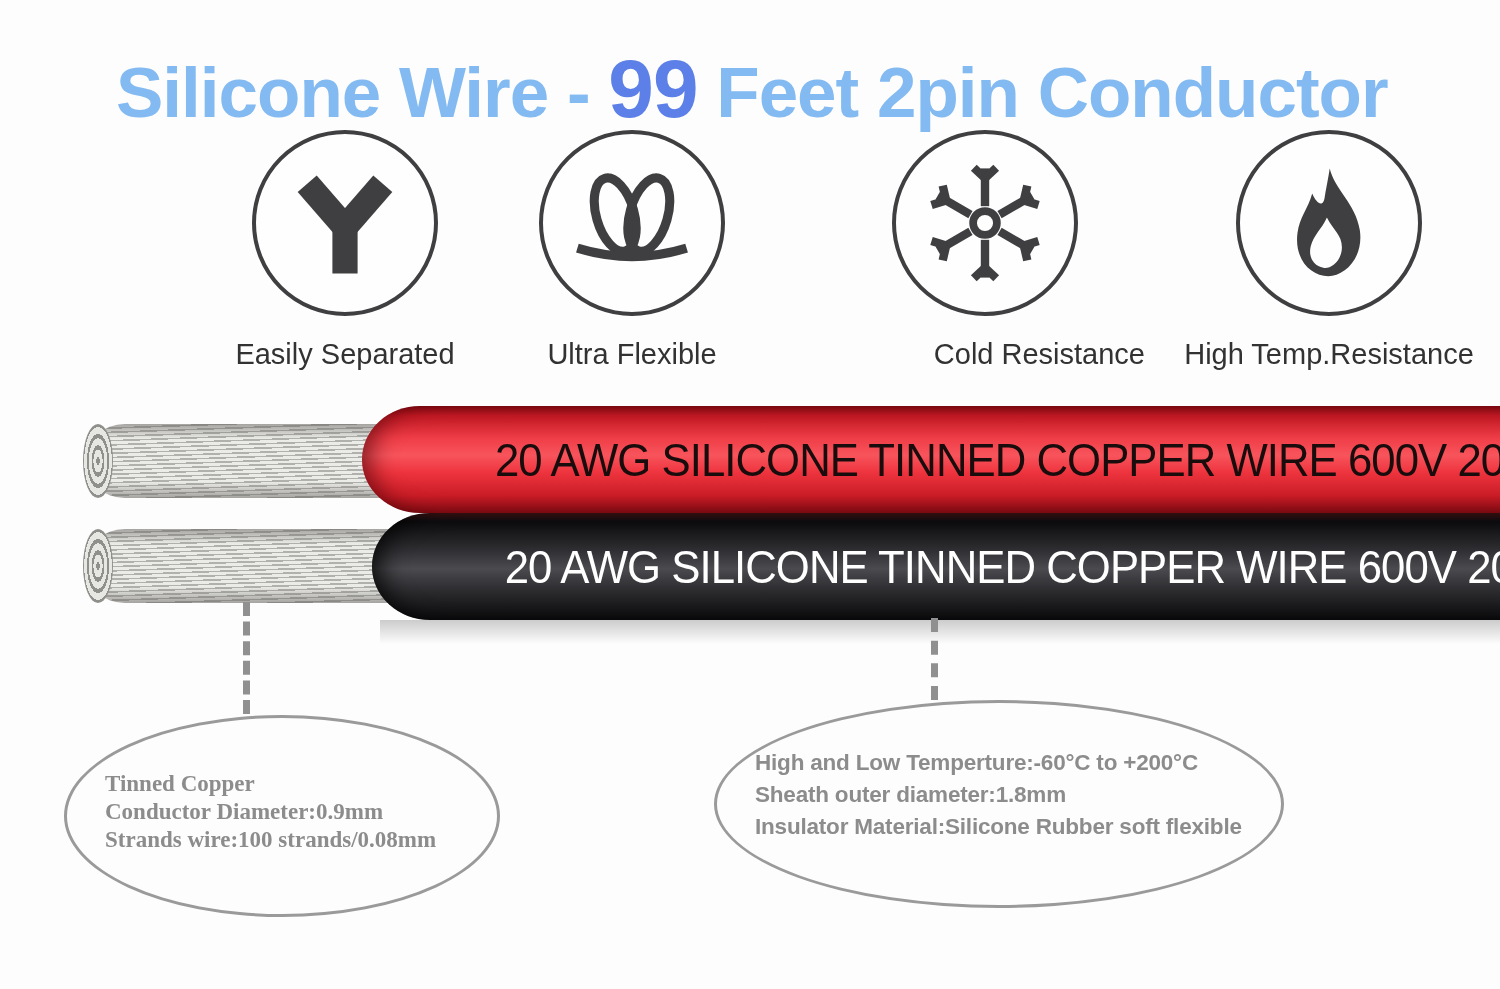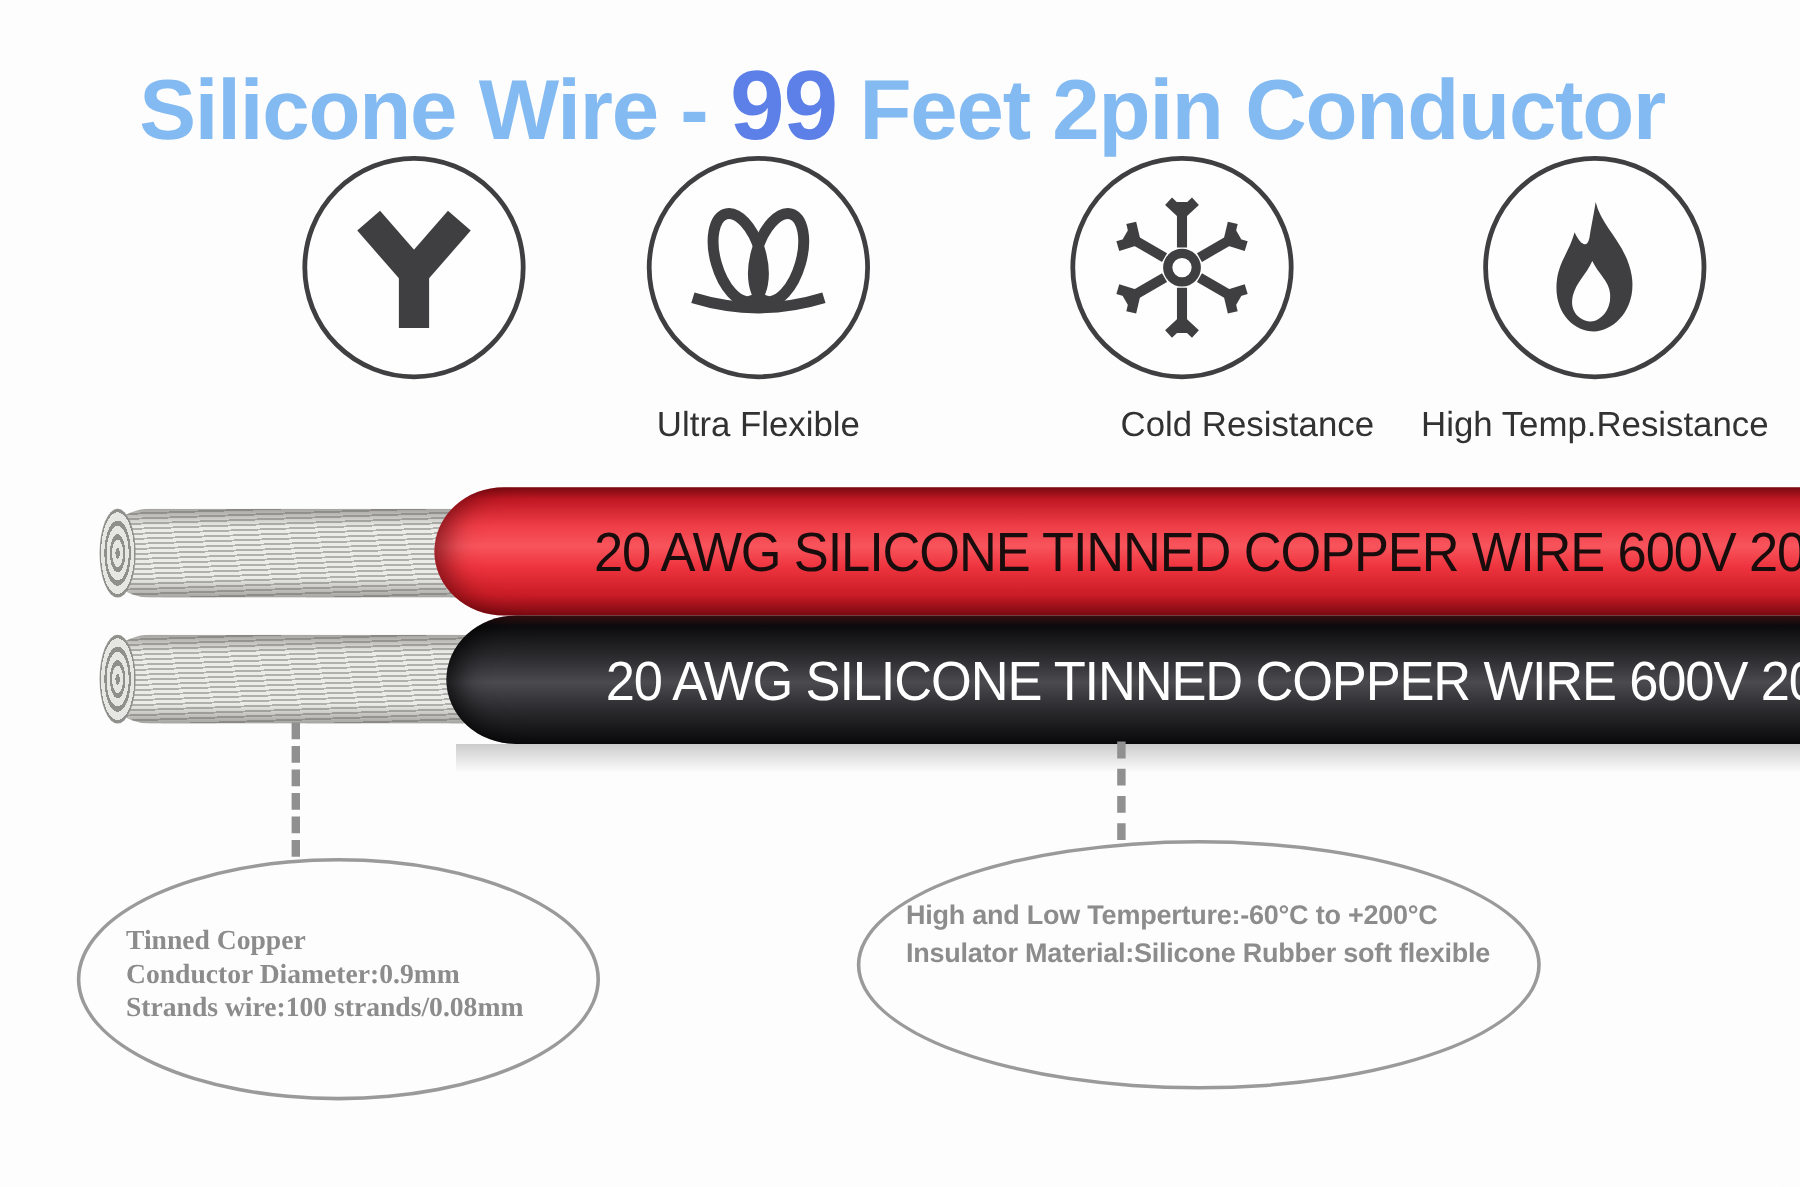--- a/index.html
+++ b/index.html
@@ -90,20 +90,21 @@
   <h1 class="title"><span>Silicone Wire - </span><span class="hl">99</span><span> Feet 2pin Conductor</span></h1>
 
   <div class="feature f1">
     <div class="fcircle">
       <svg viewBox="0 0 200 200" fill="none" stroke="#3f3f41" stroke-width="36">
         <line x1="100" y1="100" x2="100" y2="172"></line>
         <line x1="100" y1="106" x2="46" y2="44"></line>
         <line x1="100" y1="106" x2="154" y2="44"></line>
       </svg>
     </div>
+    <div class="flabel">Easily Separated</div>
   </div>
 
   <div class="feature f2">
     <div class="fcircle">
       <svg viewBox="0 0 200 200" fill="none" stroke="#3f3f41" stroke-width="13">
         <ellipse cx="76" cy="88" rx="27" ry="54" transform="rotate(-16 76 88)"></ellipse>
         <ellipse cx="124" cy="88" rx="27" ry="54" transform="rotate(16 124 88)"></ellipse>
         <path d="M22 136 Q100 160 178 136"></path>
       </svg>
     </div>
@@ -177,17 +178,18 @@
     <div class="lines">
       <div>Tinned Copper</div>
       <div>Conductor Diameter:0.9mm</div>
       <div>Strands wire:100 strands/0.08mm</div>
     </div>
   </div>
 
   <div class="callout right-c">
     <div class="lines">
       <div>High and Low Temperture:-60°C to +200°C</div>
+      <div>Sheath outer diameter:1.8mm</div>
       <div>Insulator Material:Silicone Rubber soft flexible</div>
     </div>
   </div>
 
 </div>
 
 </body></html>

